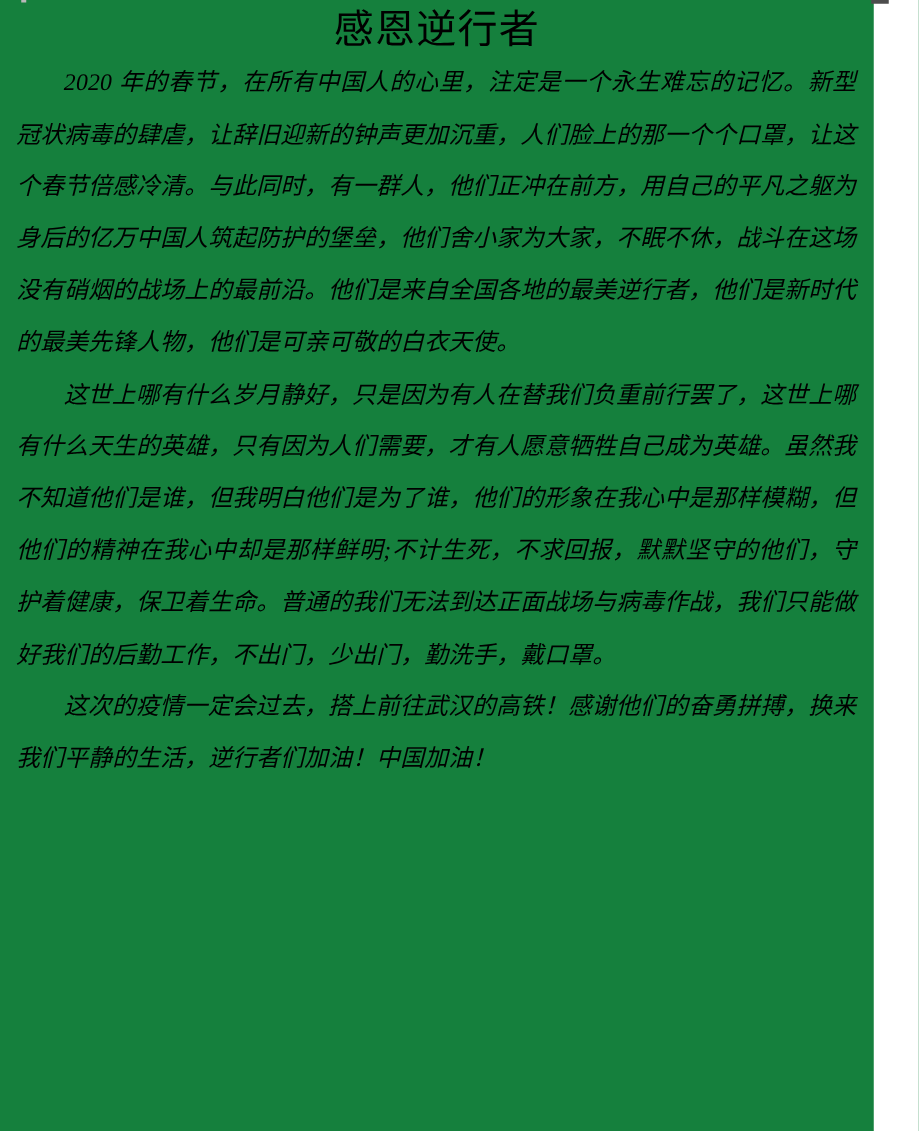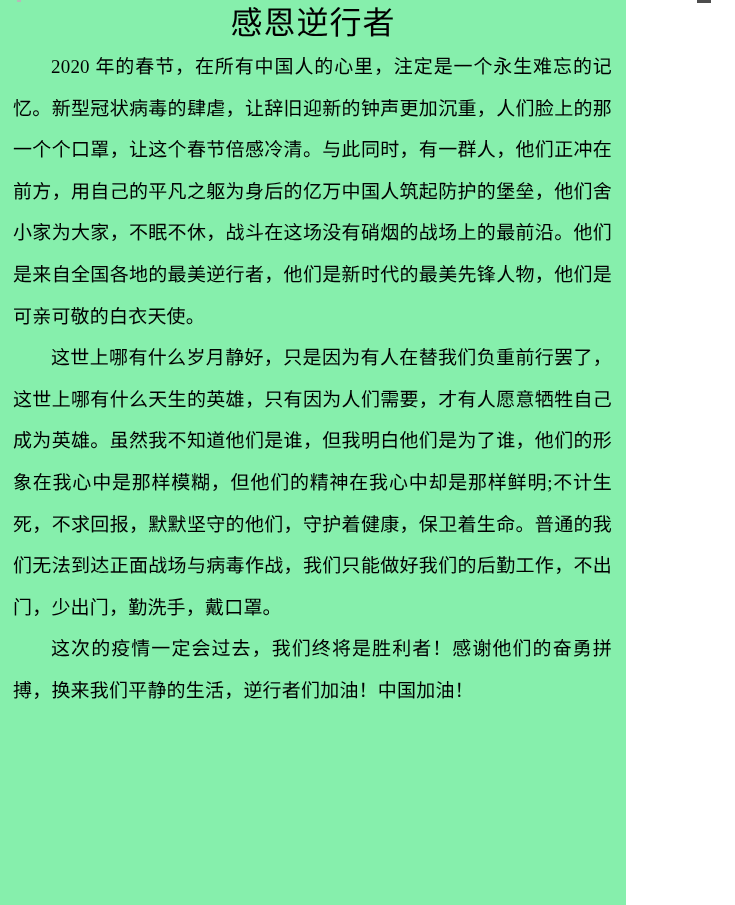--- a/index.html
+++ b/index.html
@@ -7,23 +7,23 @@
     padding: 0;
   }
   body {
     width: 735px;
     height: 905px;
     background: #ffffff;
     overflow: hidden;
   }
   .page {
     position: relative;
-    width: 626px;
+    width: 699px;
     height: 905px;
-    background: #86efac;
+    background: #15803d;
     color: #000000;
     font-family: "Liberation Serif", serif;
   }
   .doc-title {
     margin: 0;
     padding: 0;
     height: 46px;
     line-height: 46px;
     text-align: center;
     font-size: 32px;
@@ -38,20 +38,21 @@
     margin: 0;
     padding: 0;
     font-size: 19px;
     line-height: 41.6px;
     letter-spacing: 0.2px;
     text-align: justify;
     text-align-last: left;
     text-indent: 2em;
     word-break: break-all;
     color: #000000;
+    font-style: italic;
   }
   .artifact-notch {
     position: absolute;
     top: 0;
     left: 697px;
     width: 14px;
     height: 3px;
     background: #4d4d4d;
   }
   .artifact-speck {
@@ -68,15 +69,15 @@
 
 <div class="page">
   <div class="artifact-speck"></div>
   <div class="artifact-notch"></div>
 
   <h1 class="doc-title">感恩逆行者</h1>
 
   <div class="doc-content">
     <p class="para">2020 年的春节，在所有中国人的心里，注定是一个永生难忘的记忆。新型冠状病毒的肆虐，让辞旧迎新的钟声更加沉重，人们脸上的那一个个口罩，让这个春节倍感冷清。与此同时，有一群人，他们正冲在前方，用自己的平凡之躯为身后的亿万中国人筑起防护的堡垒，他们舍小家为大家，不眠不休，战斗在这场没有硝烟的战场上的最前沿。他们是来自全国各地的最美逆行者，他们是新时代的最美先锋人物，他们是可亲可敬的白衣天使。</p>
     <p class="para">这世上哪有什么岁月静好，只是因为有人在替我们负重前行罢了，这世上哪有什么天生的英雄，只有因为人们需要，才有人愿意牺牲自己成为英雄。虽然我不知道他们是谁，但我明白他们是为了谁，他们的形象在我心中是那样模糊，但他们的精神在我心中却是那样鲜明;不计生死，不求回报，默默坚守的他们，守护着健康，保卫着生命。普通的我们无法到达正面战场与病毒作战，我们只能做好我们的后勤工作，不出门，少出门，勤洗手，戴口罩。</p>
-    <p class="para">这次的疫情一定会过去，我们终将是胜利者！感谢他们的奋勇拼搏，换来我们平静的生活，逆行者们加油！中国加油！</p>
+    <p class="para">这次的疫情一定会过去，搭上前往武汉的高铁！感谢他们的奋勇拼搏，换来我们平静的生活，逆行者们加油！中国加油！</p>
   </div>
 </div>
 
 </body></html>

